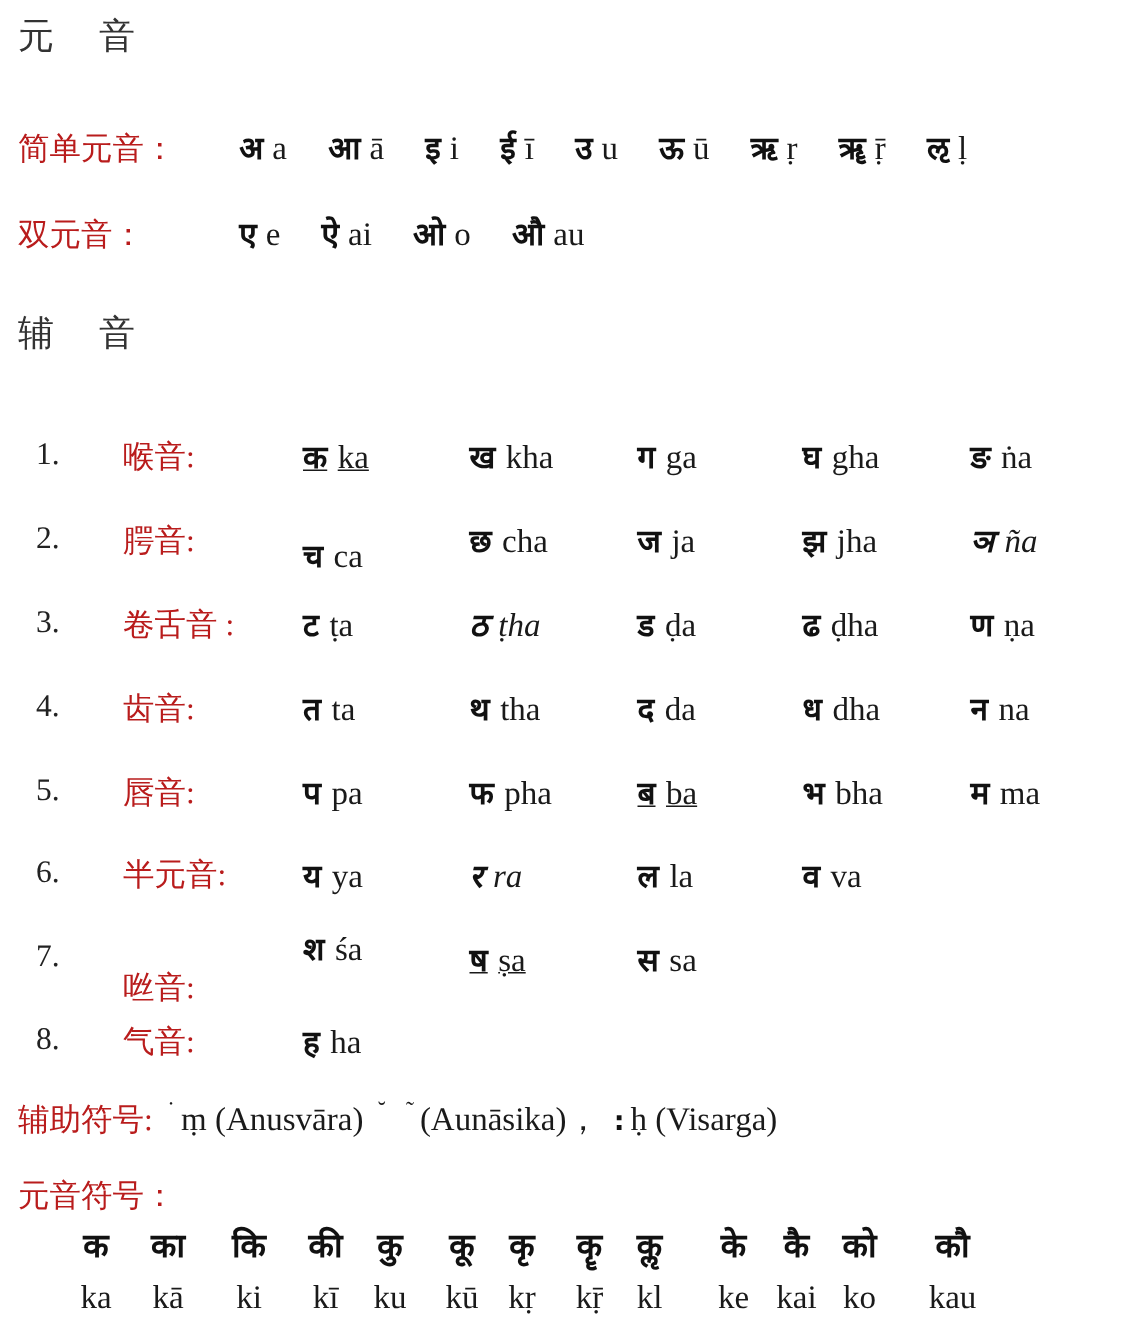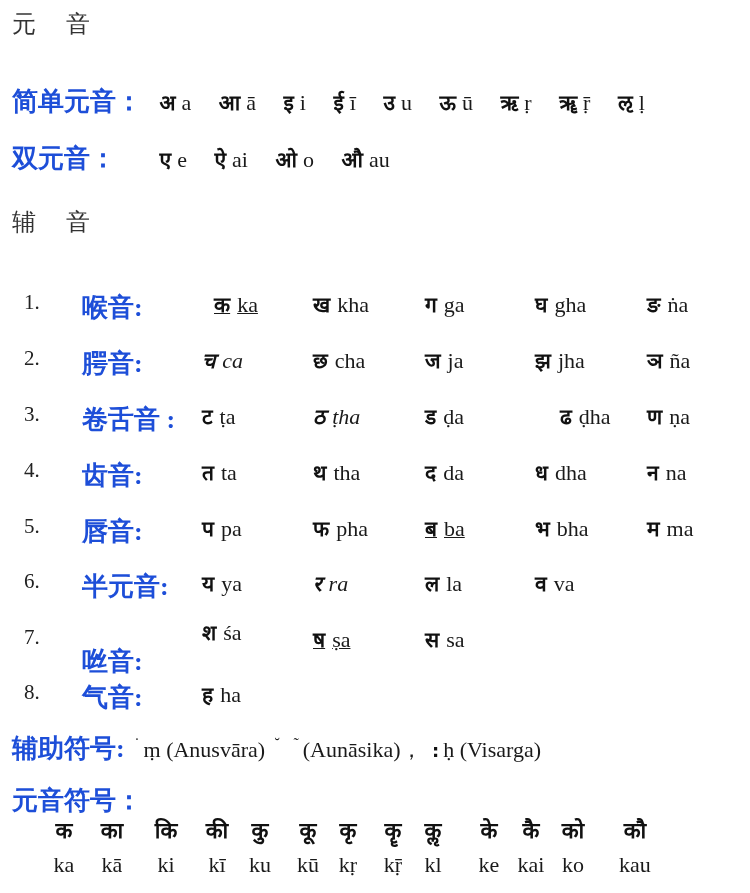--- a/index.html
+++ b/index.html
@@ -3,21 +3,21 @@
 <meta charset="utf-8">
 <style>
   html, body { margin: 0; padding: 0; background: #ffffff; }
   body {
     width: 750px; height: 893px; position: relative; overflow: hidden;
     font-family: "Liberation Serif", "DejaVu Serif", serif;
     color: #1a1a1a;
   }
   .abs { position: absolute; white-space: nowrap; }
   .heading { font-size: 24px; color: #333; letter-spacing: 12px; }
-  .cjk-label { font-size: 26px; color: #1d4ed8; font-weight: bold; }
+  .cjk-label { font-size: 21px; color: #b91c1c; }
   .dev { font-family: "DejaVu Sans", sans-serif; font-weight: bold; font-size: 21px; color: #111; }
   .rom { font-size: 22px; color: #1a1a1a; }
   .num { font-size: 21px; color: #222; }
   .pair { display: inline-block; }
   .pair .dev { margin-right: 6px; }
   .vowel-line { font-size: 22px; }
   .vowel-line .pair { margin-right: 22px; }
   .cell { position: absolute; white-space: nowrap; }
   .sign-col { position: absolute; text-align: center; width: 44px; }
   .sign-col .dev { font-size: 22px; display: block; }
@@ -49,38 +49,38 @@
   <span class="pair"><span class="dev">ऐ</span><span class="rom">ai</span></span>
   <span class="pair"><span class="dev">ओ</span><span class="rom">o</span></span>
   <span class="pair"><span class="dev">औ</span><span class="rom">au</span></span>
 </div>
 
 <div class="abs heading" style="left:12px; top:206px;">辅 音</div>
 
 <div id="consonant-rows">
     <div class="abs num" style="left: 24px; top: 290px;">1.</div>
     <div class="abs cjk-label" style="left: 82px; top: 290px;">喉音:</div>
-    <div class="cell" style="left: 214px; top: 290px; text-decoration: underline;"><span class="dev" style="margin-right: 7px;">क</span><span class="rom">ka</span></div>
+    <div class="cell" style="left: 202px; top: 290px; text-decoration: underline;"><span class="dev" style="margin-right: 7px;">क</span><span class="rom">ka</span></div>
     <div class="cell" style="left: 313px; top: 290px;"><span class="dev" style="margin-right: 7px;">ख</span><span class="rom">kha</span></div>
     <div class="cell" style="left: 425px; top: 290px;"><span class="dev" style="margin-right: 7px;">ग</span><span class="rom">ga</span></div>
     <div class="cell" style="left: 535px; top: 290px;"><span class="dev" style="margin-right: 7px;">घ</span><span class="rom">gha</span></div>
     <div class="cell" style="left: 647px; top: 290px;"><span class="dev" style="margin-right: 7px;">ङ</span><span class="rom">ṅa</span></div>
     <div class="abs num" style="left: 24px; top: 346px;">2.</div>
     <div class="abs cjk-label" style="left: 82px; top: 346px;">腭音:</div>
-    <div class="cell" style="left: 202px; top: 346px; font-style: italic;"><span class="dev" style="margin-right: 7px;">च</span><span class="rom">ca</span></div>
+    <div class="cell" style="left: 202px; top: 356px;"><span class="dev" style="margin-right: 7px;">च</span><span class="rom">ca</span></div>
     <div class="cell" style="left: 313px; top: 346px;"><span class="dev" style="margin-right: 7px;">छ</span><span class="rom">cha</span></div>
     <div class="cell" style="left: 425px; top: 346px; text-align: right;"><span class="dev" style="margin-right: 7px;">ज</span><span class="rom">ja</span></div>
     <div class="cell" style="left: 535px; top: 346px;"><span class="dev" style="margin-right: 7px;">झ</span><span class="rom">jha</span></div>
-    <div class="cell" style="left: 647px; top: 346px;"><span class="dev" style="margin-right: 7px;">ञ</span><span class="rom">ña</span></div>
+    <div class="cell" style="left: 647px; top: 346px; font-style: italic;"><span class="dev" style="margin-right: 7px;">ञ</span><span class="rom">ña</span></div>
     <div class="abs num" style="left: 24px; top: 402px;">3.</div>
     <div class="abs cjk-label" style="left: 82px; top: 402px;">卷舌音 :</div>
     <div class="cell" style="left: 202px; top: 402px;"><span class="dev" style="margin-right: 7px;">ट</span><span class="rom">ṭa</span></div>
     <div class="cell" style="left: 313px; top: 402px; font-style: italic;"><span class="dev" style="margin-right: 7px;">ठ</span><span class="rom">ṭha</span></div>
     <div class="cell" style="left: 425px; top: 402px;"><span class="dev" style="margin-right: 7px;">ड</span><span class="rom">ḍa</span></div>
-    <div class="cell" style="left: 560px; top: 402px; text-align: right;"><span class="dev" style="margin-right: 7px;">ढ</span><span class="rom">ḍha</span></div>
+    <div class="cell" style="left: 535px; top: 402px; text-align: right;"><span class="dev" style="margin-right: 7px;">ढ</span><span class="rom">ḍha</span></div>
     <div class="cell" style="left: 647px; top: 402px;"><span class="dev" style="margin-right: 7px;">ण</span><span class="rom">ṇa</span></div>
     <div class="abs num" style="left: 24px; top: 458px;">4.</div>
     <div class="abs cjk-label" style="left: 82px; top: 458px;">齿音:</div>
     <div class="cell" style="left: 202px; top: 458px;"><span class="dev" style="margin-right: 7px;">त</span><span class="rom">ta</span></div>
     <div class="cell" style="left: 313px; top: 458px;"><span class="dev" style="margin-right: 7px;">थ</span><span class="rom">tha</span></div>
     <div class="cell" style="left: 425px; top: 458px;"><span class="dev" style="margin-right: 7px;">द</span><span class="rom">da</span></div>
     <div class="cell" style="left: 535px; top: 458px; text-align: right;"><span class="dev" style="margin-right: 7px;">ध</span><span class="rom">dha</span></div>
     <div class="cell" style="left: 647px; top: 458px;"><span class="dev" style="margin-right: 7px;">न</span><span class="rom">na</span></div>
     <div class="abs num" style="left: 24px; top: 514px;">5.</div>
     <div class="abs cjk-label" style="left: 82px; top: 514px;">唇音:</div>

